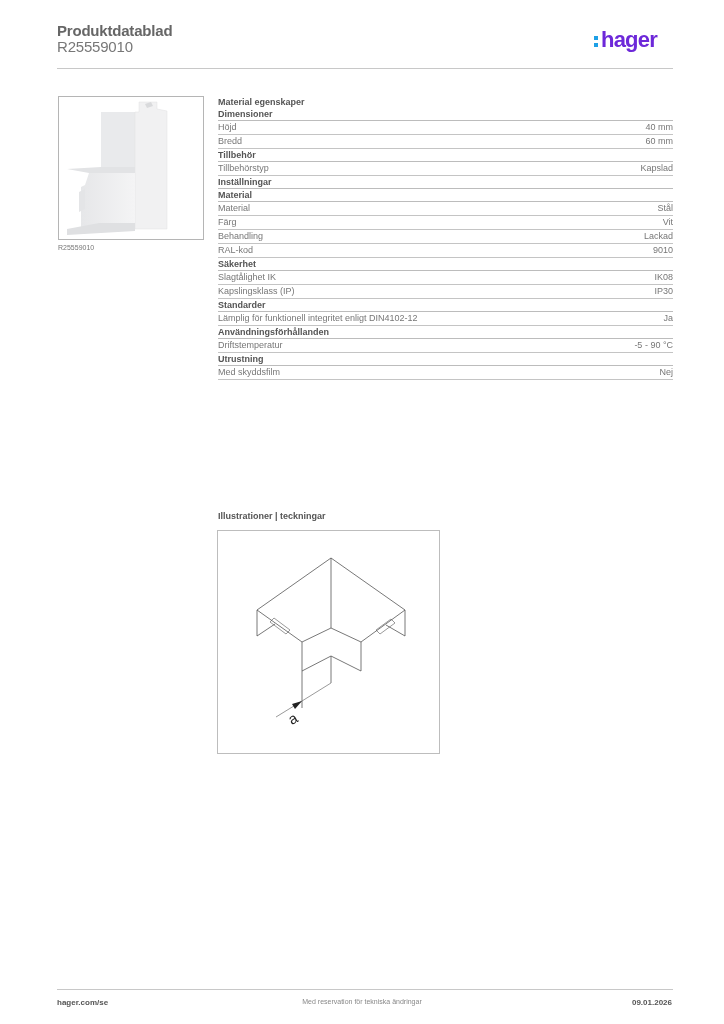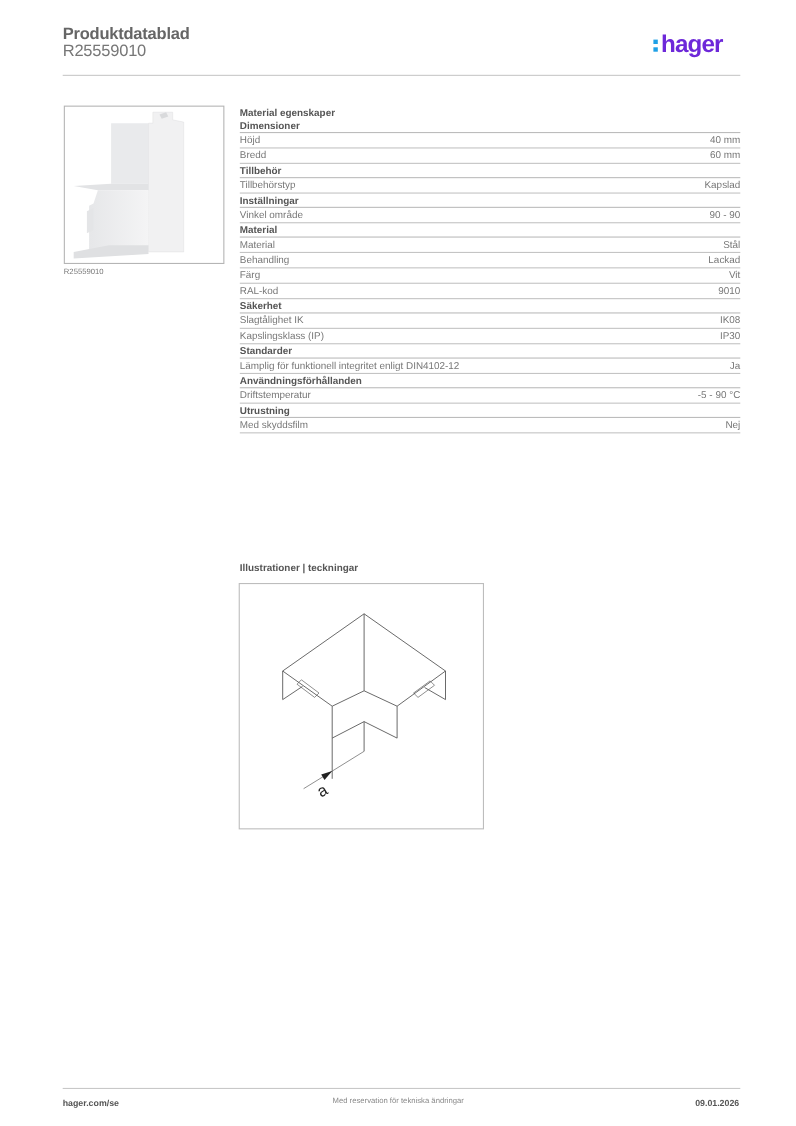--- a/index.html
+++ b/index.html
@@ -77,39 +77,35 @@
   <div class="group">
     <div class="group-head">Tillbehör</div>
     <div class="row">
         <span>Tillbehörstyp</span>
         <span class="v">Kapslad</span>
       </div>
   </div>
 
   <div class="group">
     <div class="group-head">Inställningar</div>
-    <div class="row">
-        <span>Vinkel område</span>
-        <span class="v">90 - 90</span>
-      </div>
   </div>
 
   <div class="group">
     <div class="group-head">Material</div>
     <div class="row">
         <span>Material</span>
         <span class="v">Stål</span>
       </div>
     <div class="row">
+        <span>Färg</span>
+        <span class="v">Vit</span>
+      </div>
+    <div class="row">
         <span>Behandling</span>
         <span class="v">Lackad</span>
-      </div>
-    <div class="row">
-        <span>Färg</span>
-        <span class="v">Vit</span>
       </div>
     <div class="row">
         <span>RAL-kod</span>
         <span class="v">9010</span>
       </div>
   </div>
 
   <div class="group">
     <div class="group-head">Säkerhet</div>
     <div class="row">

